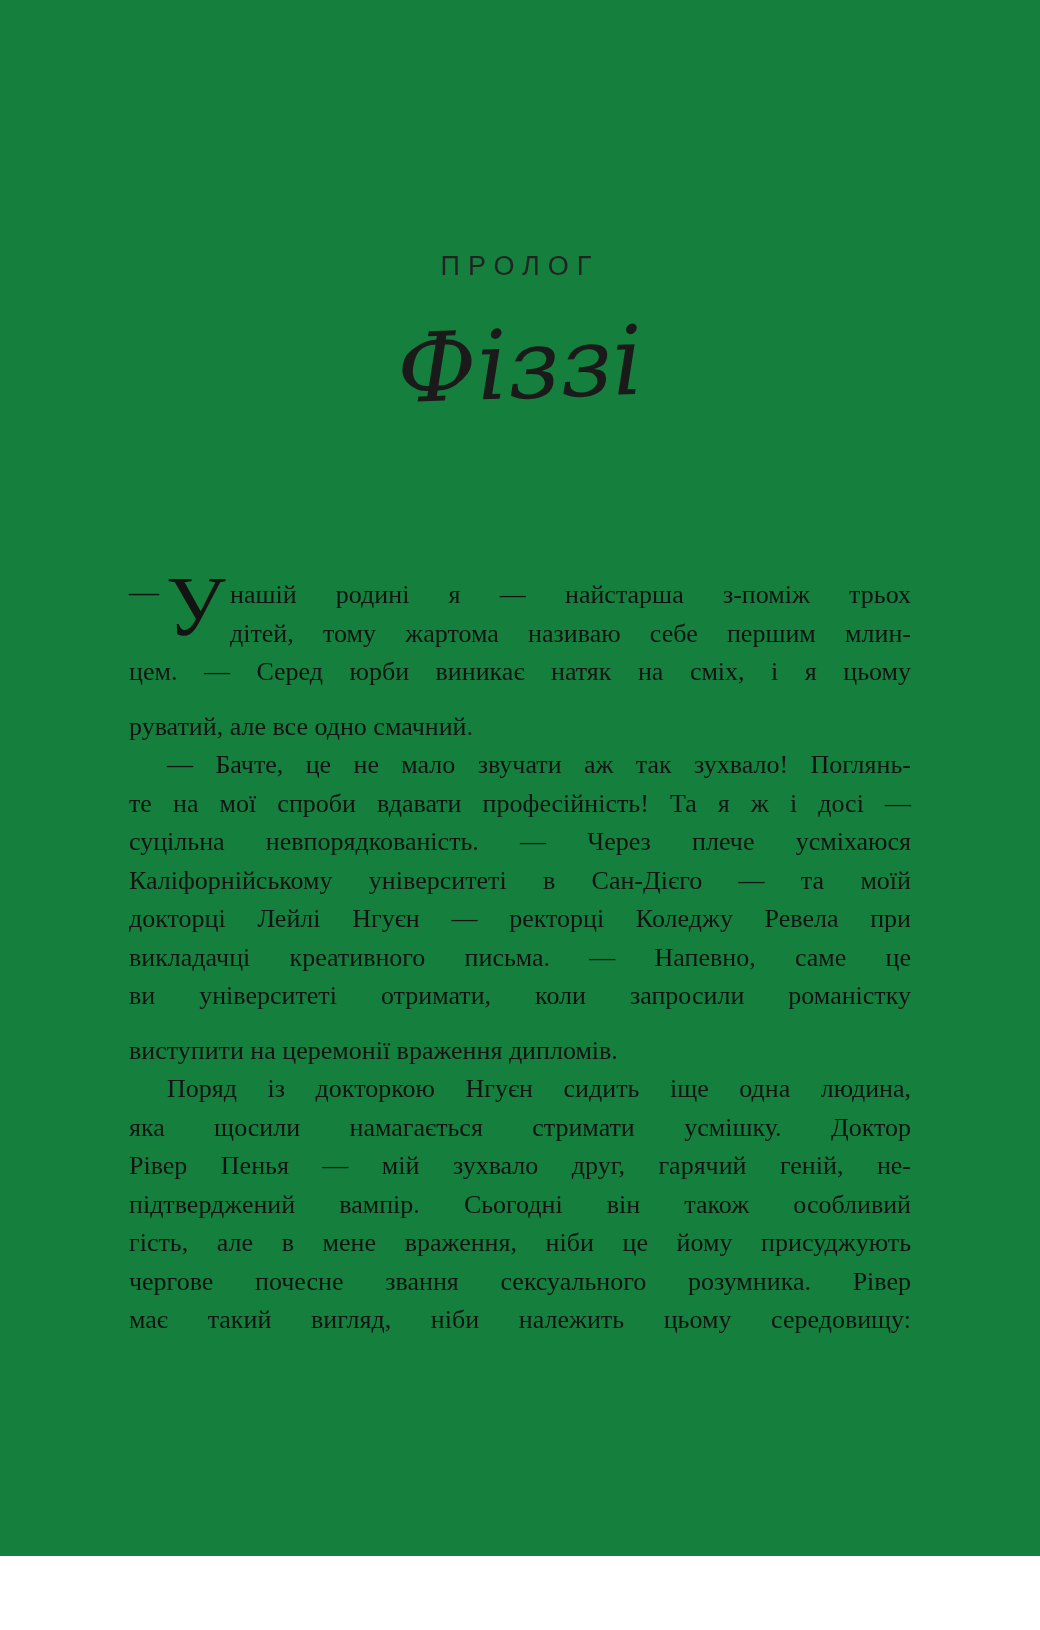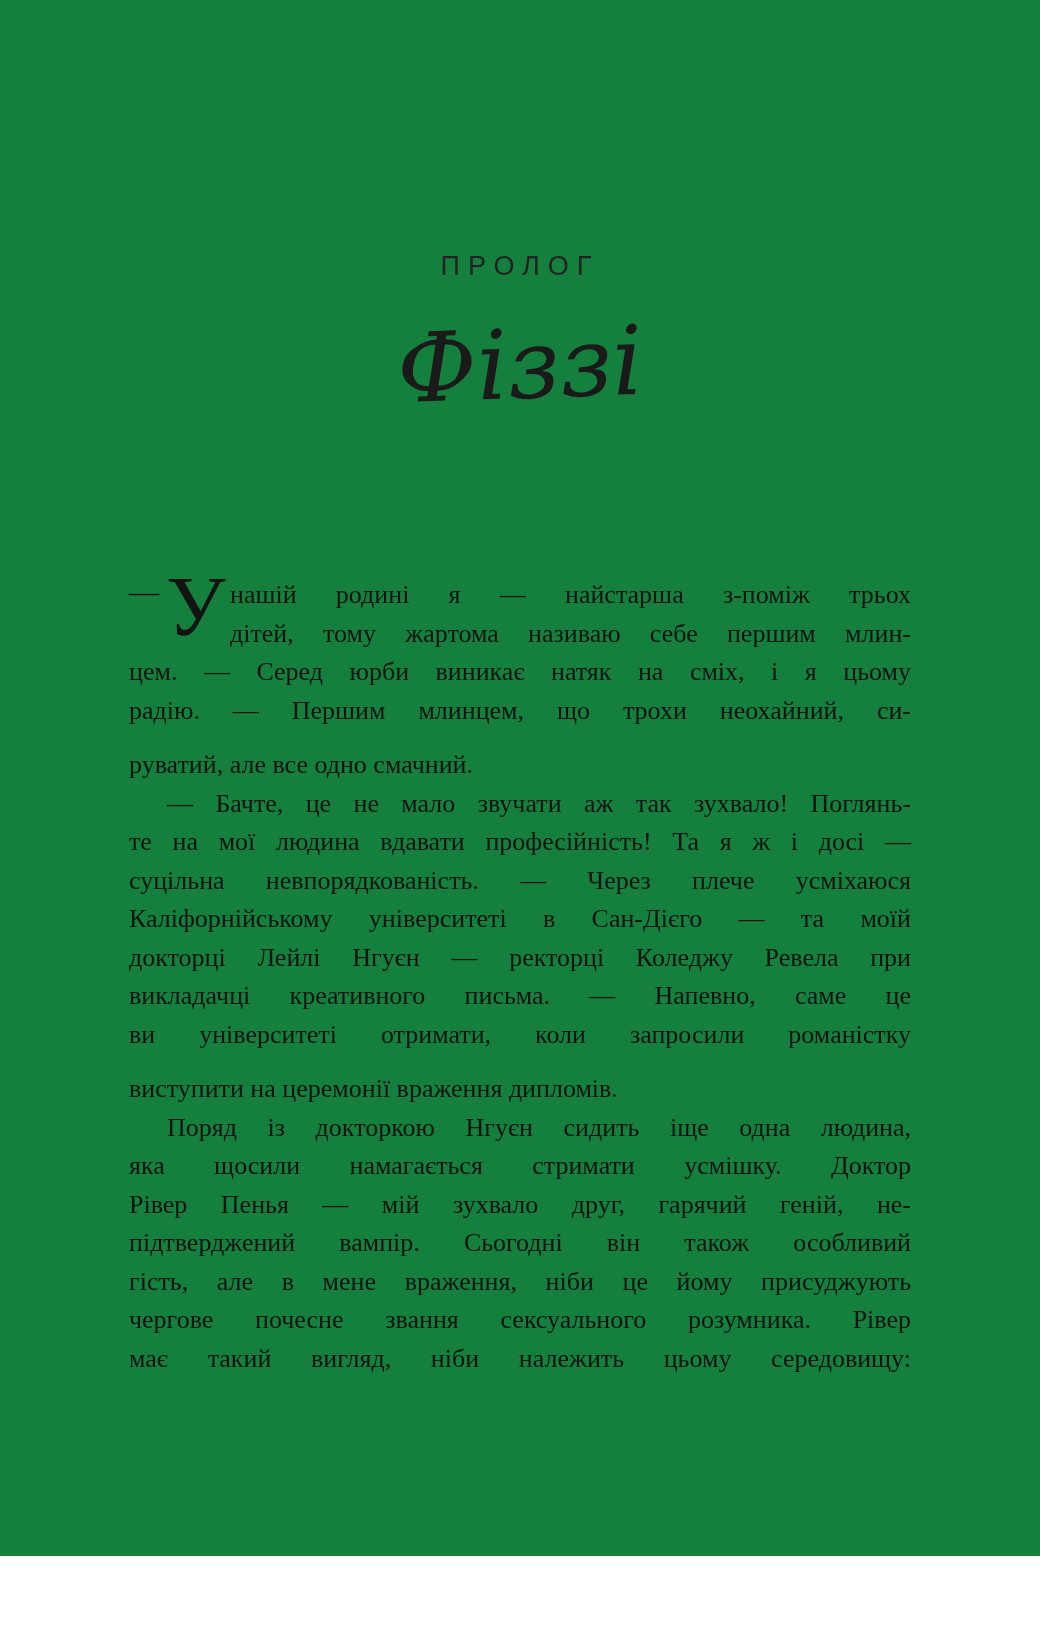--- a/index.html
+++ b/index.html
@@ -82,28 +82,27 @@
   <div class="body-text">
 
     <div class="paragraph">
       <div class="dropcap">
         <span class="drop-dash">—</span>
         <span class="drop-letter">У</span>
       </div>
       <div class="line pad-drop">нашій родині я — найстарша з-поміж трьох</div>
       <div class="line pad-drop">дітей, тому жартома називаю себе першим млин-</div>
       <div class="line">цем. — Серед юрби виникає натяк на сміх, і я цьому</div>
-      <div class="line">радію. — Першим млинцем, що трохи неохайний, си-</div>
       <div class="line last">руватий, але все одно смачний.</div>
     </div>
 
 
     <div class="paragraph">
       <div class="line indent">— Бачте, це не мало звучати аж так зухвало! Поглянь-</div>
-      <div class="line">те на мої людина вдавати професійність! Та я ж і досі —</div>
+      <div class="line">те на мої спроби вдавати професійність! Та я ж і досі —</div>
       <div class="line">суцільна невпорядкованість. — Через плече усміхаюся</div>
       <div class="line">Каліфорнійському університеті в Сан-Дієго — та моїй</div>
       <div class="line">докторці Лейлі Нгуєн — ректорці Коледжу Ревела при</div>
       <div class="line">викладачці креативного письма. — Напевно, саме це</div>
       <div class="line">ви університеті отримати, коли запросили романістку</div>
       <div class="line last">виступити на церемонії враження дипломів.</div>
     </div>
 
     <div class="paragraph">
       <div class="line indent">Поряд із докторкою Нгуєн сидить іще одна людина,</div>

